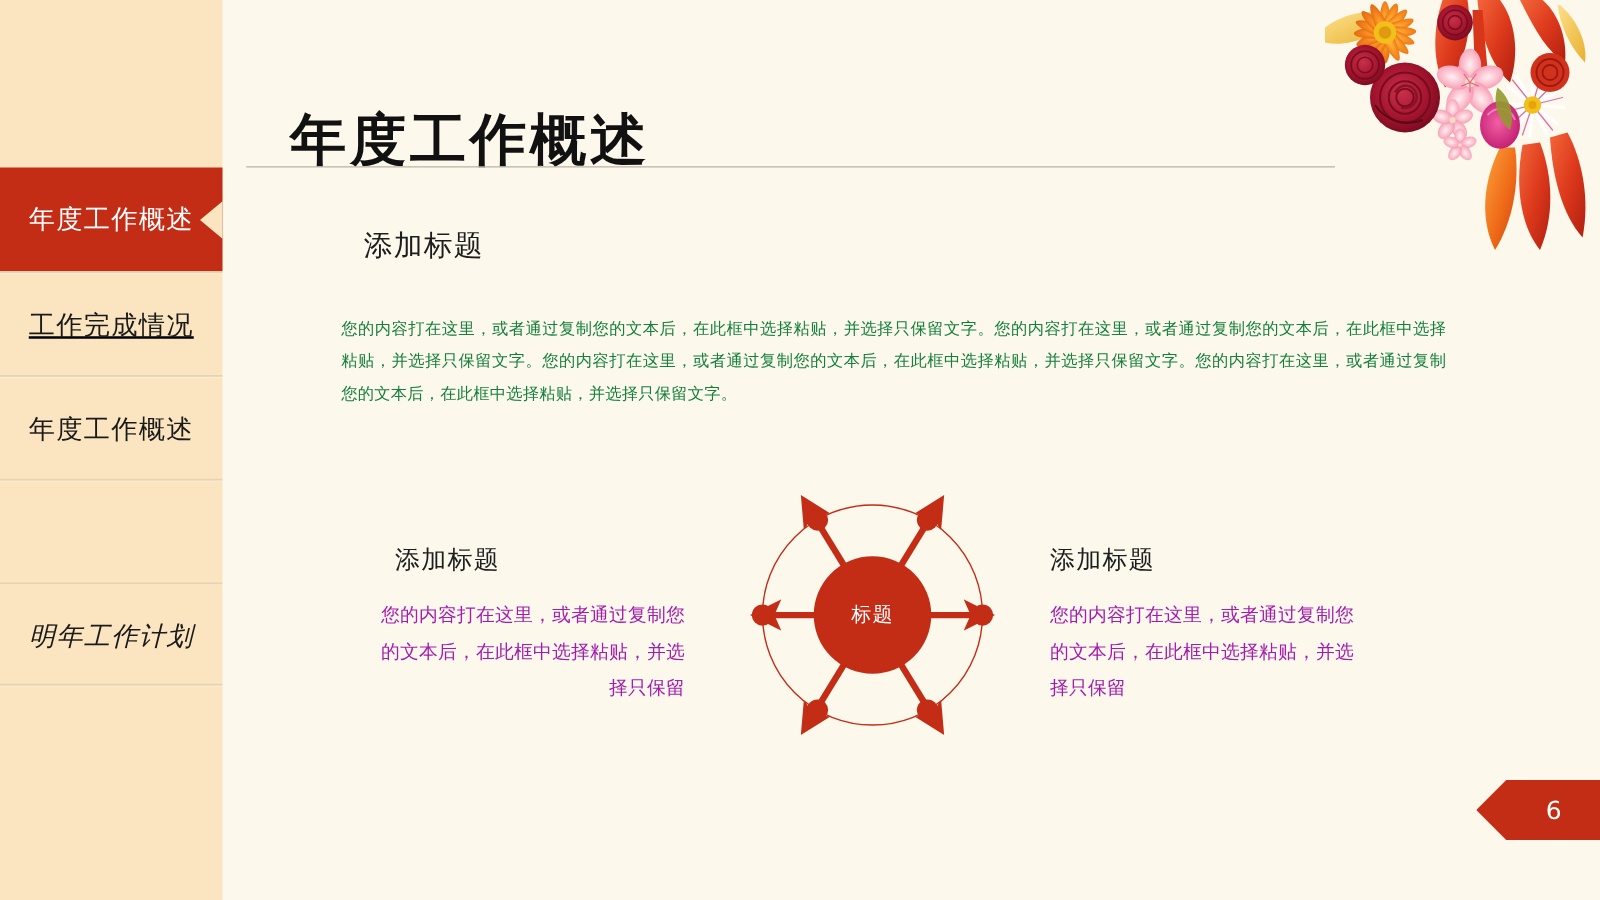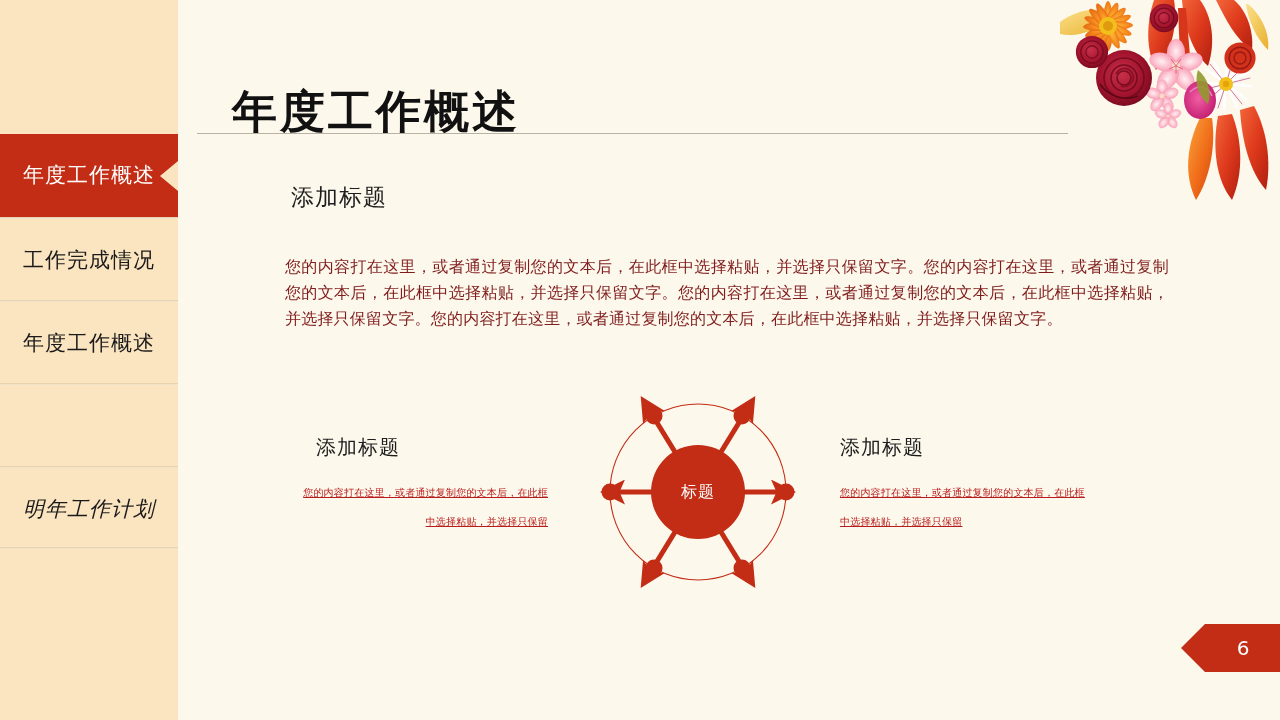--- a/index.html
+++ b/index.html
@@ -103,25 +103,25 @@
     position: absolute;
     left: 291px;
     top: 186px;
     font-size: 23px;
     color: #1d1d1d;
     letter-spacing: 1px;
     line-height: 1;
   }
   #body-paragraph {
     position: absolute;
-    left: 285px;
+    left: 273px;
     top: 238px;
     width: 884px;
-    font-size: 16px;
-    color: #7f1d1d;
+    font-size: 13px;
+    color: #15803d;
     line-height: 26px;
     text-align: justify;
     letter-spacing: 0.2px;
   }
 
   
   .side-block {
     position: absolute;
     width: 248px;
   }
@@ -131,25 +131,24 @@
   .side-heading {
     font-size: 20px;
     color: #1d1d1d;
     letter-spacing: 1px;
     line-height: 1;
     margin-bottom: 21px;
   }
   #block-left .side-heading { padding-left: 16px; }
 
   .side-body {
-    font-size: 10px;
-    color: #b91c1c;
+    font-size: 15px;
+    color: #a21caf;
     line-height: 29px;
     letter-spacing: 0.2px;
-    text-decoration: underline;
   }
   #block-left .side-body  { text-align: right; }
   #block-right .side-body { text-align: left; }
 
   
   #diagram {
     position: absolute;
     left: 590px;
     top: 384px;
     width: 216px;
@@ -211,21 +210,21 @@
 
   <nav id="sidebar">
 
     <div class="nav-item active" style="top:134px;">
       <span class="nav-label">年度工作概述</span>
       <span class="nav-arrow"></span>
     </div>
 
     <div class="nav-divider" style="top:217px;"></div>
 
-    <div class="nav-item" style="top:219px;">
+    <div class="nav-item" style="top:219px;text-decoration:underline;">
       <span class="nav-label">工作完成情况</span>
     </div>
 
     <div class="nav-divider" style="top:300px;"></div>
 
     <div class="nav-item" style="top:302px;">
       <span class="nav-label">年度工作概述</span>
     </div>
 
     <div class="nav-divider" style="top:383px;"></div>

